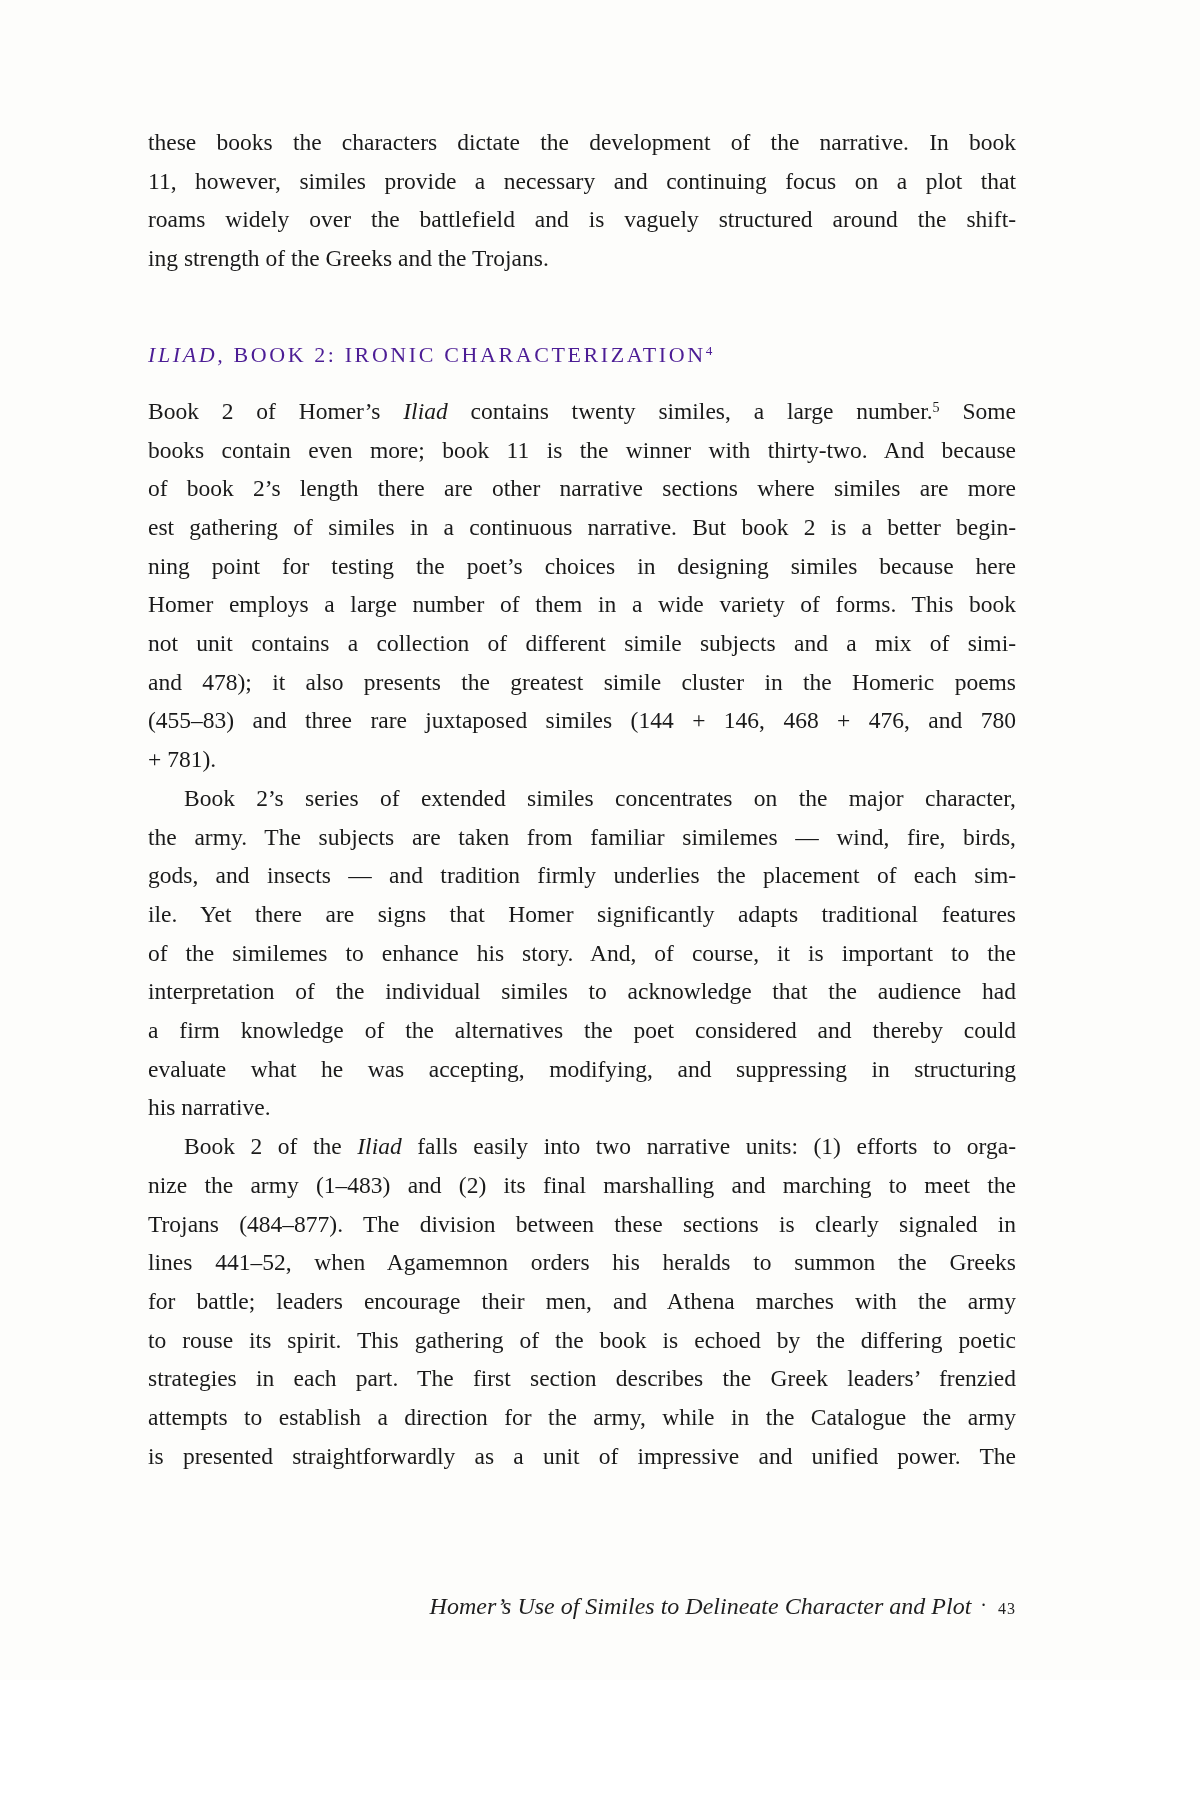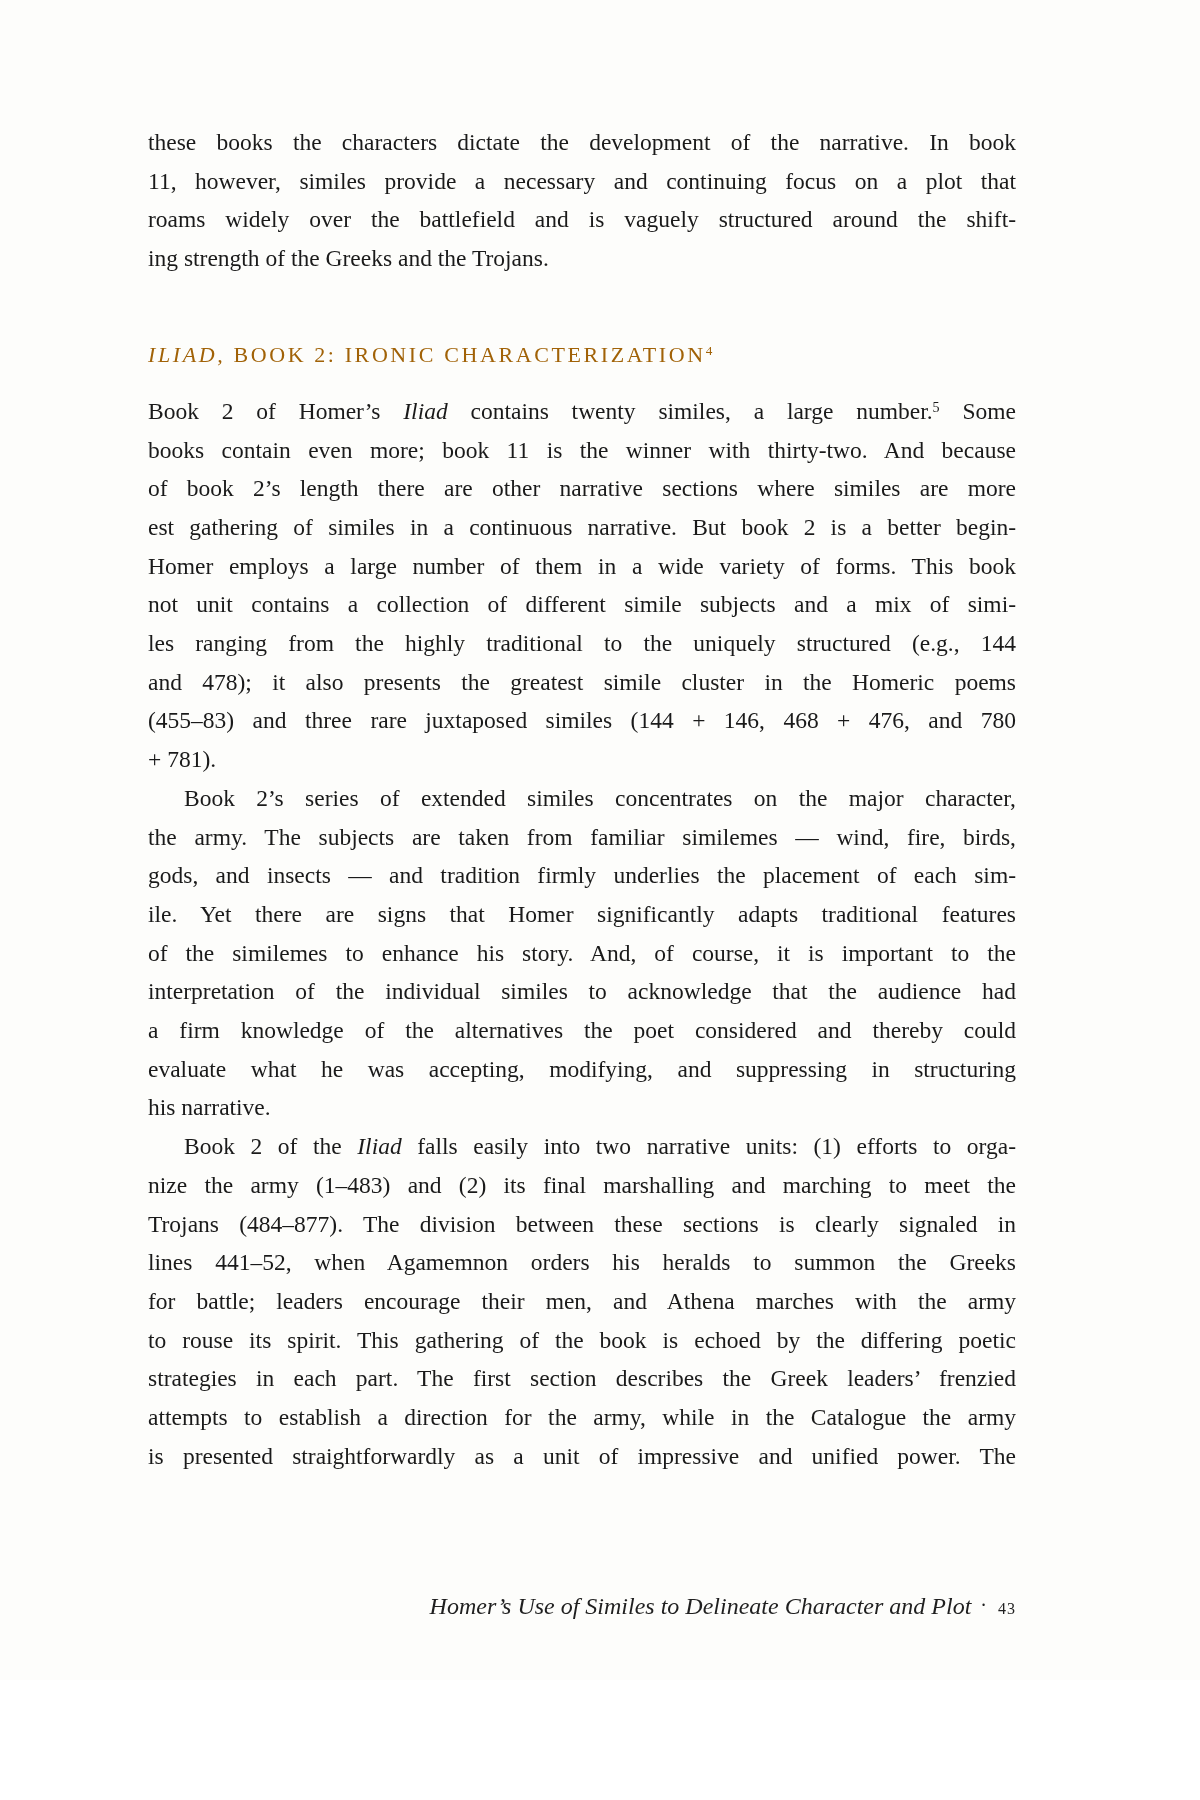--- a/index.html
+++ b/index.html
@@ -43,21 +43,21 @@
     vertical-align: baseline;
     position: relative;
     top: -0.5em;
   }
   .heading {
     margin: 62px 0 22px 0;
     font-size: 22px;
     font-weight: normal;
     line-height: 30px;
     letter-spacing: 2.6px;
-    color: #a16207;
+    color: #4c1d95;
     font-family: Liberation Serif, serif;
   }
   .heading .it {
     font-style: italic;
   }
   .heading sup {
     letter-spacing: 0;
     top: -0.55em;
   }
   .footer {
@@ -95,23 +95,23 @@
         <div class="line lastline">ing strength of the Greeks and the Trojans.</div>
       </div>
 
     <h2 class="heading"><span class="it">ILIAD,</span><span> BOOK 2: IRONIC CHARACTERIZATION</span><sup>4</sup></h2>
 
     <div>
         <div class="line">Book 2 of Homer’s <i>Iliad</i> contains twenty similes, a large number.<sup>5</sup> Some</div>
         <div class="line">books contain even more; book 11 is the winner with thirty-two. And because</div>
         <div class="line">of book 2’s length there are other narrative sections where similes are more</div>
         <div class="line">est gathering of similes in a continuous narrative. But book 2 is a better begin-</div>
+        <div class="line">ning point for testing the poet’s choices in designing similes because here</div>
         <div class="line">Homer employs a large number of them in a wide variety of forms. This book</div>
         <div class="line">not unit contains a collection of different simile subjects and a mix of simi-</div>
-        <div class="line">les ranging from the highly traditional to the uniquely structured (e.g., 144</div>
         <div class="line">and 478); it also presents the greatest simile cluster in the Homeric poems</div>
         <div class="line">(455–83) and three rare juxtaposed similes (144 + 146, 468 + 476, and 780</div>
         <div class="line lastline">+ 781).</div>
       </div>
     <div>
         <div class="line indent">Book 2’s series of extended similes concentrates on the major character,</div>
         <div class="line">the army. The subjects are taken from familiar similemes — wind, fire, birds,</div>
         <div class="line">gods, and insects — and tradition firmly underlies the placement of each sim-</div>
         <div class="line">ile. Yet there are signs that Homer significantly adapts traditional features</div>
         <div class="line">of the similemes to enhance his story. And, of course, it is important to the</div>

